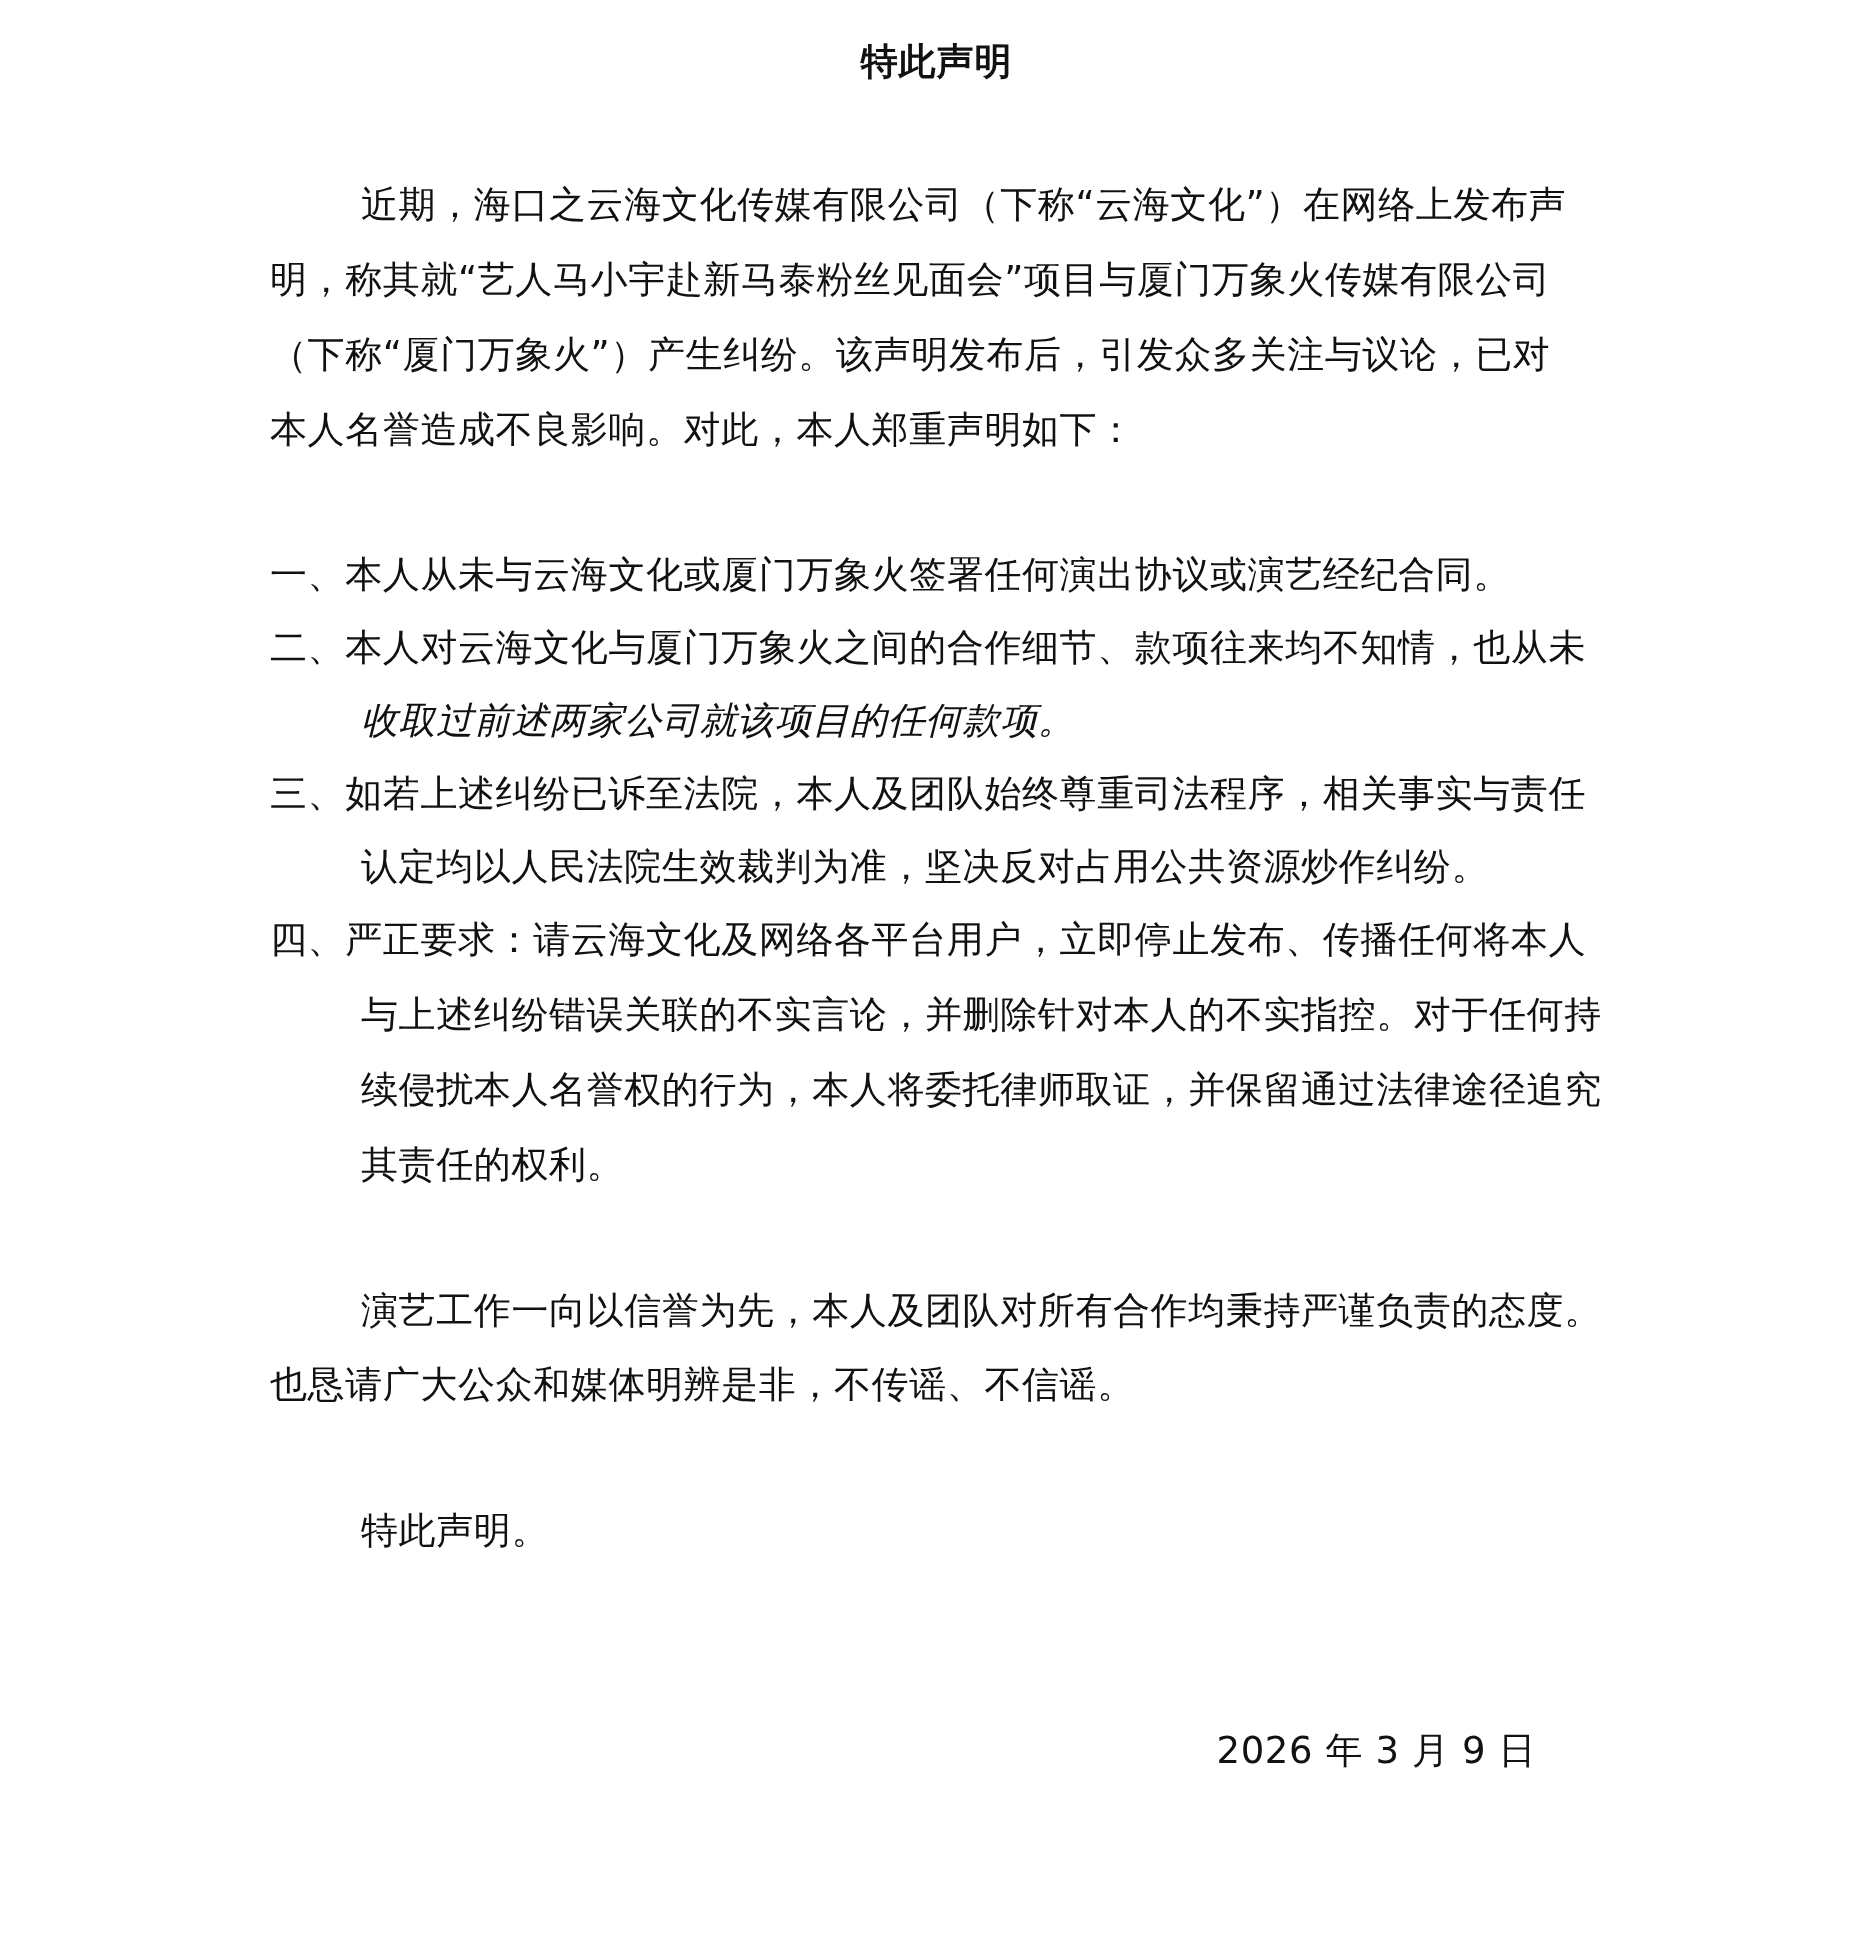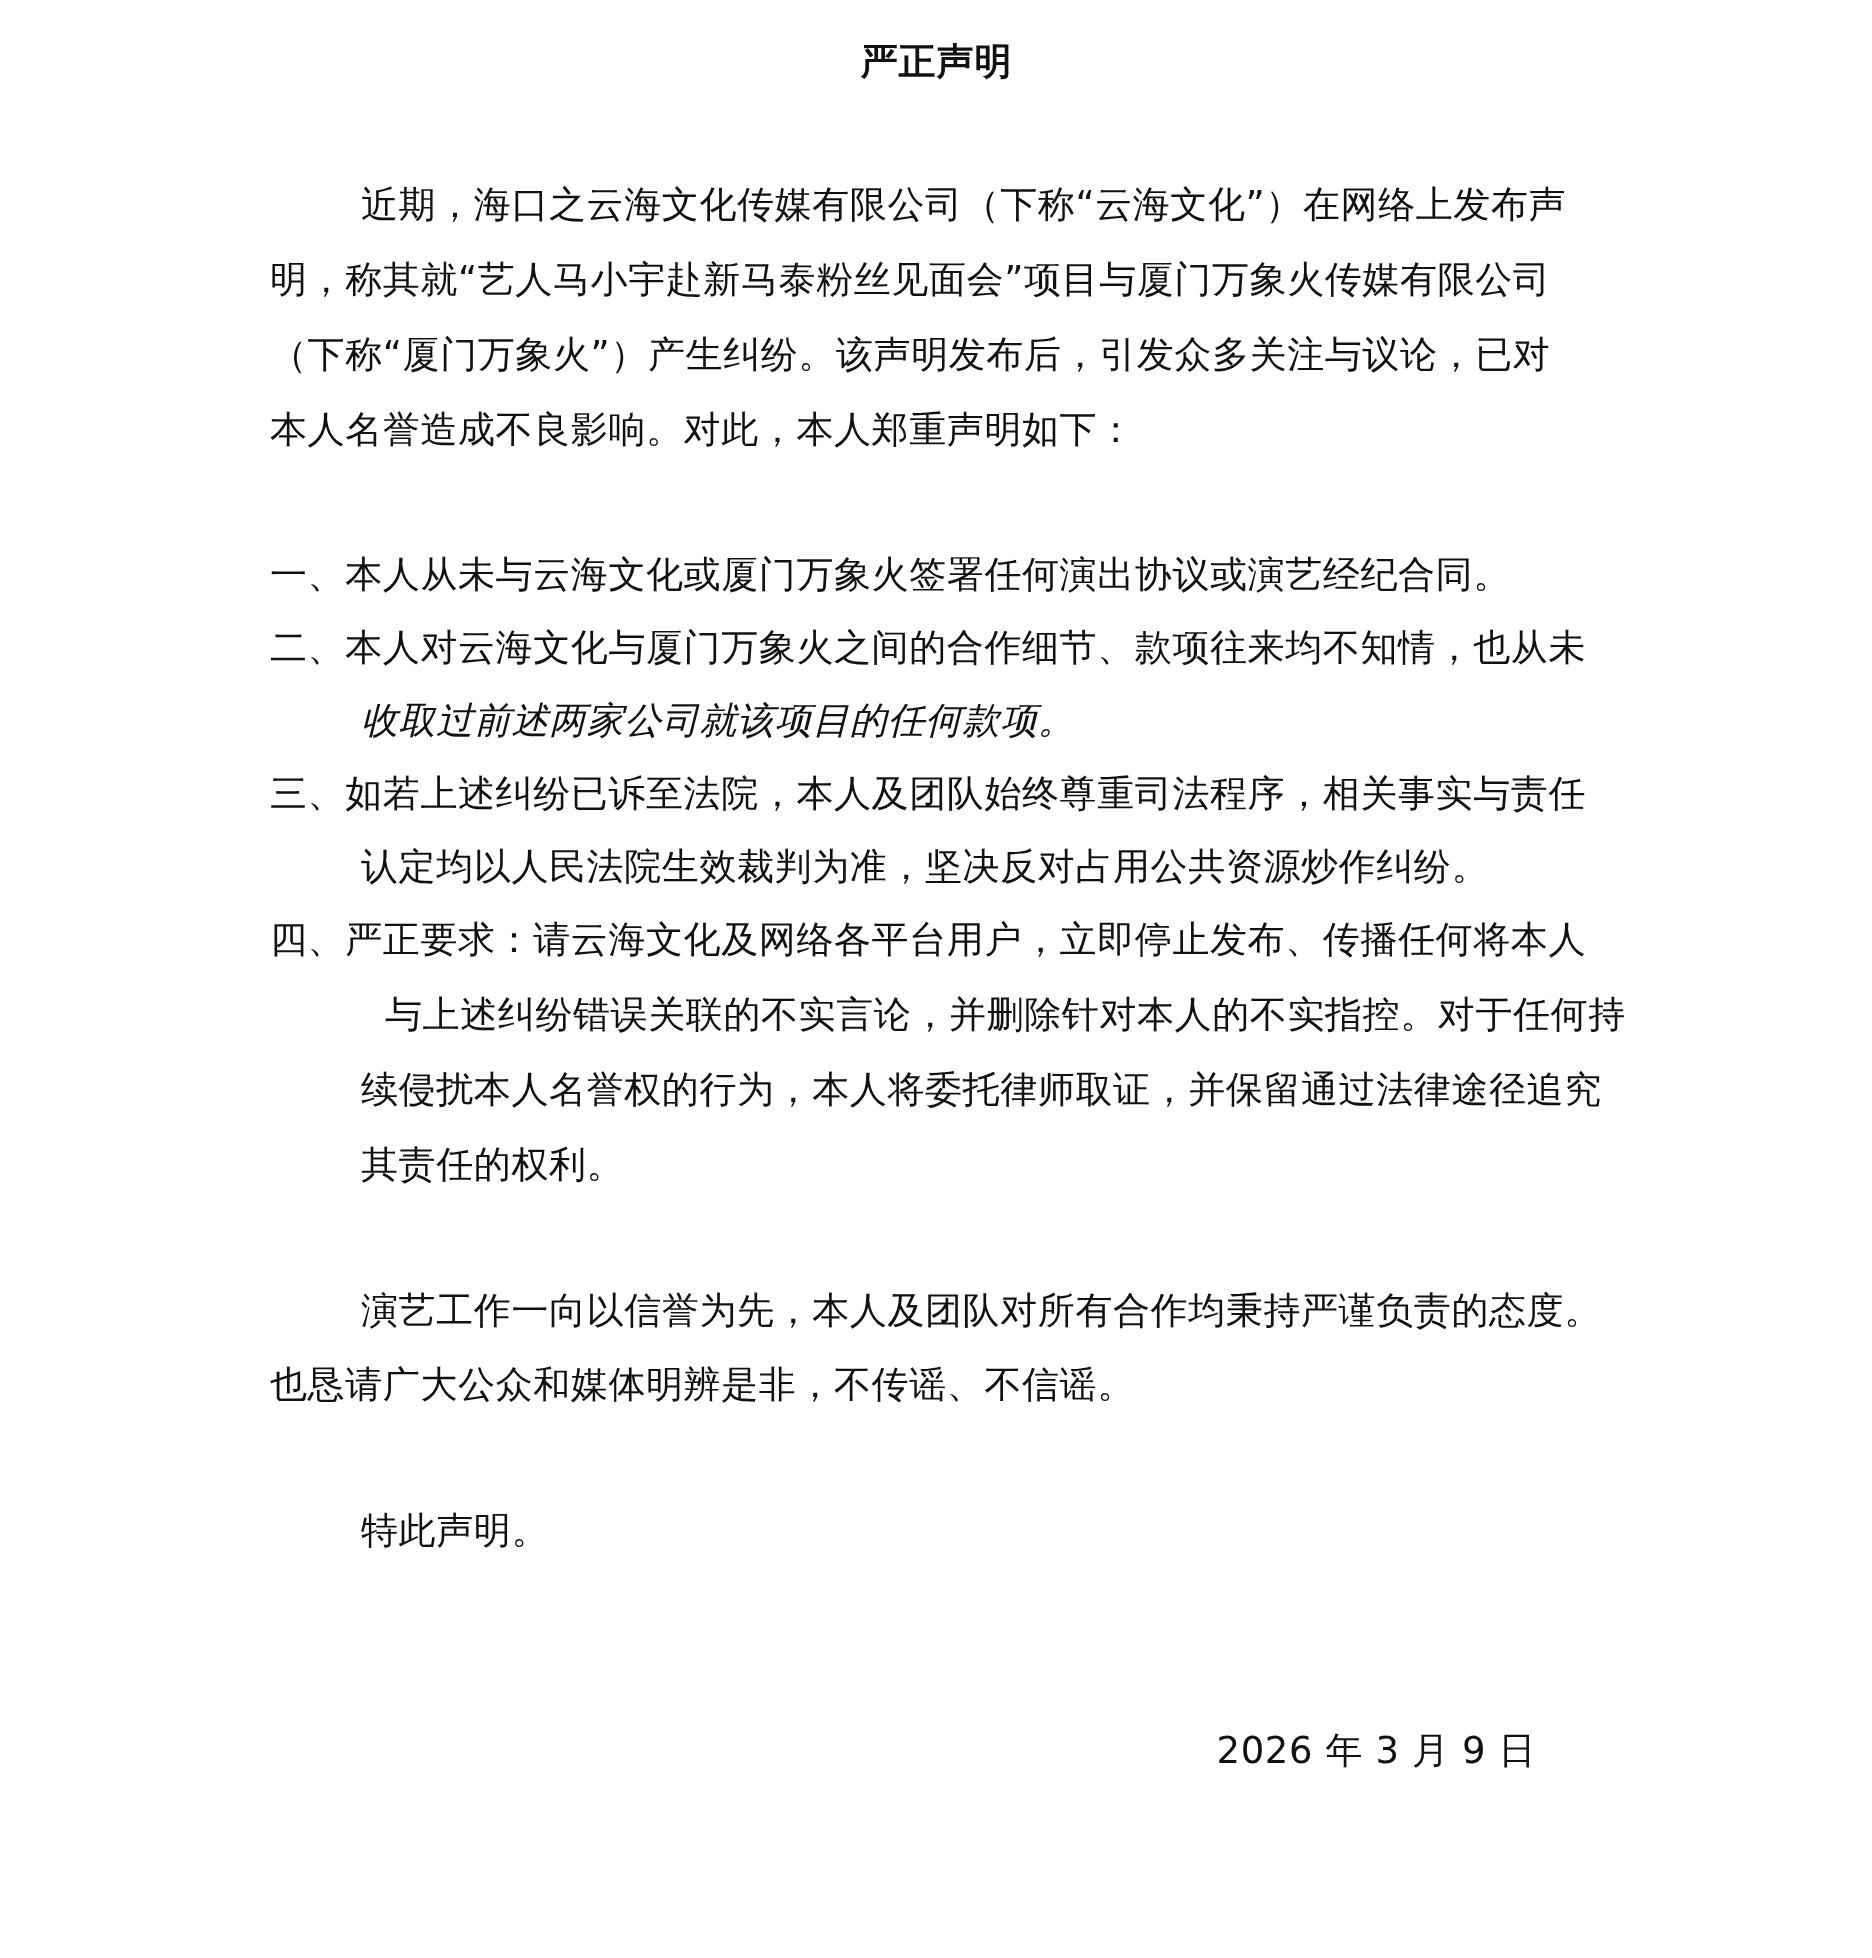--- a/index.html
+++ b/index.html
@@ -42,21 +42,21 @@
     .l0 { left: 270px; }
     .l1 { left: 361px; }
     .sig { right: 307px; text-align: right; }
     .date { right: 337px; text-align: right; }
   </style>
 </head>
 <body>
 
 <div class="page">
 
-  <div class="title">严正声明</div>
+  <div class="title">特此声明</div>
 
   <div>
     <div class="line l1" style="top:179px;">近期，海口之云海文化传媒有限公司（下称“云海文化”）在网络上发布声</div>
     <div class="line l0" style="top:254px;">明，称其就“艺人马小宇赴新马泰粉丝见面会”项目与厦门万象火传媒有限公司</div>
     <div class="line l0" style="top:329px;">（下称“厦门万象火”）产生纠纷。该声明发布后，引发众多关注与议论，已对</div>
     <div class="line l0" style="top:404px;">本人名誉造成不良影响。对此，本人郑重声明如下：</div>
   </div>
 
   <div>
     <div>
@@ -65,21 +65,21 @@
     <div>
       <div class="line l0" style="top:622px;">二、本人对云海文化与厦门万象火之间的合作细节、款项往来均不知情，也从未</div>
       <div class="line l1" style="top:695px;font-style:italic;">收取过前述两家公司就该项目的任何款项。</div>
     </div>
     <div>
       <div class="line l0" style="top:768px;">三、如若上述纠纷已诉至法院，本人及团队始终尊重司法程序，相关事实与责任</div>
       <div class="line l1" style="top:841px;">认定均以人民法院生效裁判为准，坚决反对占用公共资源炒作纠纷。</div>
     </div>
     <div>
       <div class="line l0" style="top:914px;">四、严正要求：请云海文化及网络各平台用户，立即停止发布、传播任何将本人</div>
-      <div class="line l1" style="top:989px;margin-left:24px;">与上述纠纷错误关联的不实言论，并删除针对本人的不实指控。对于任何持</div>
+      <div class="line l1" style="top:989px;">与上述纠纷错误关联的不实言论，并删除针对本人的不实指控。对于任何持</div>
       <div class="line l1" style="top:1064px;">续侵扰本人名誉权的行为，本人将委托律师取证，并保留通过法律途径追究</div>
       <div class="line l1" style="top:1139px;">其责任的权利。</div>
     </div>
   </div>
 
   <div>
     <div class="line l1" style="top:1285px;">演艺工作一向以信誉为先，本人及团队对所有合作均秉持严谨负责的态度。</div>
     <div class="line l0" style="top:1359px;">也恳请广大公众和媒体明辨是非，不传谣、不信谣。</div>
   </div>
 

